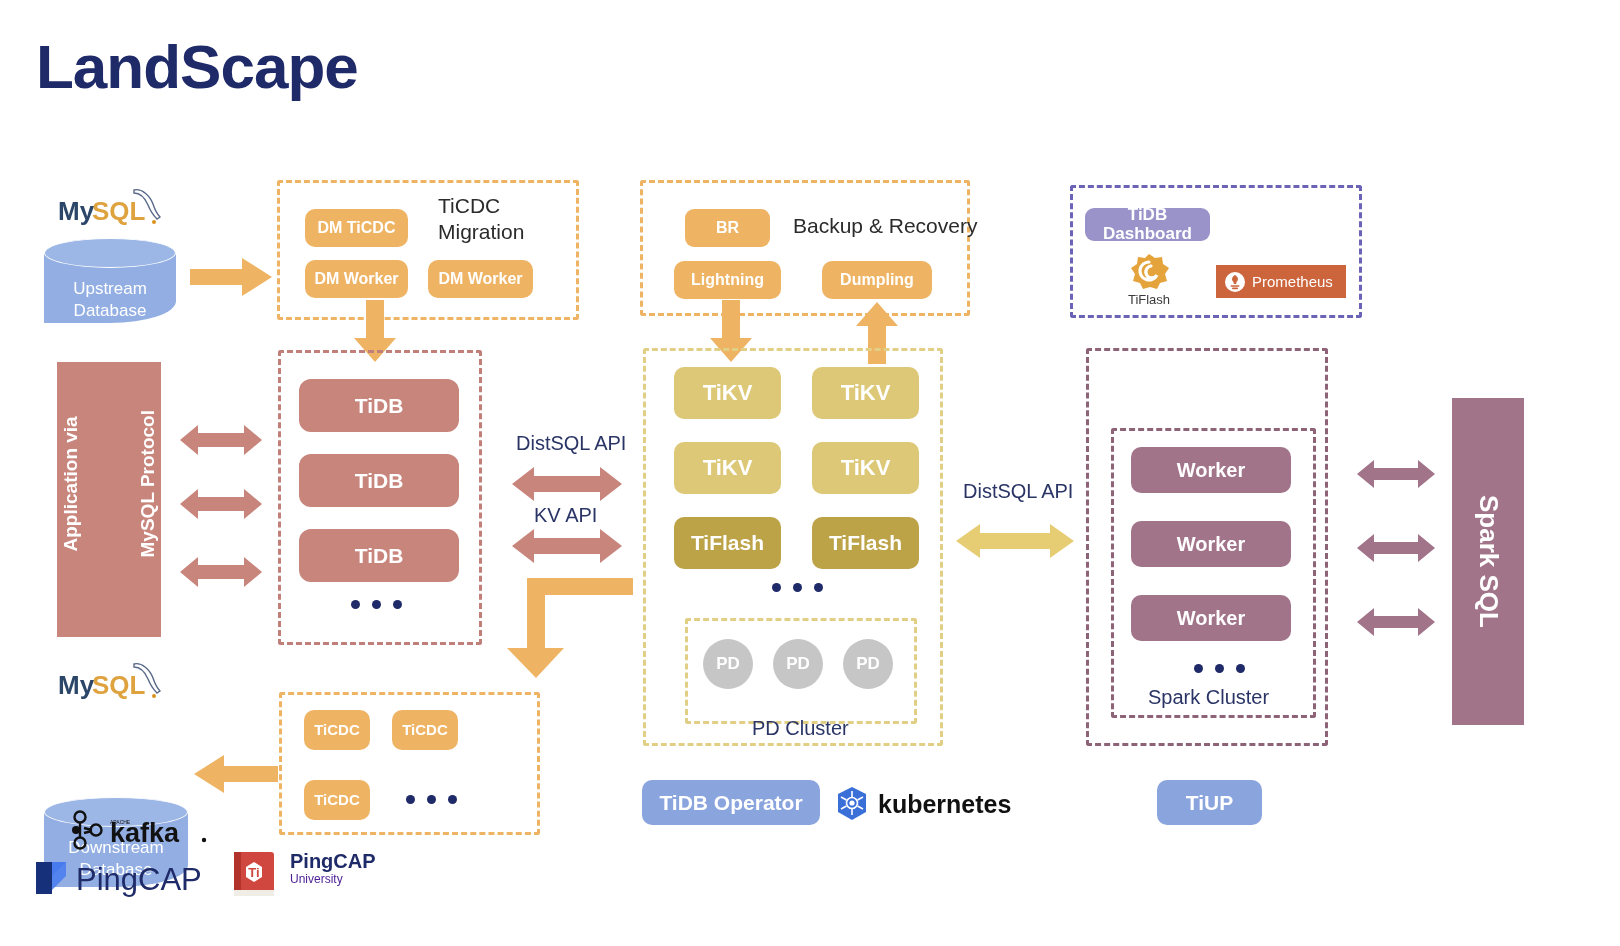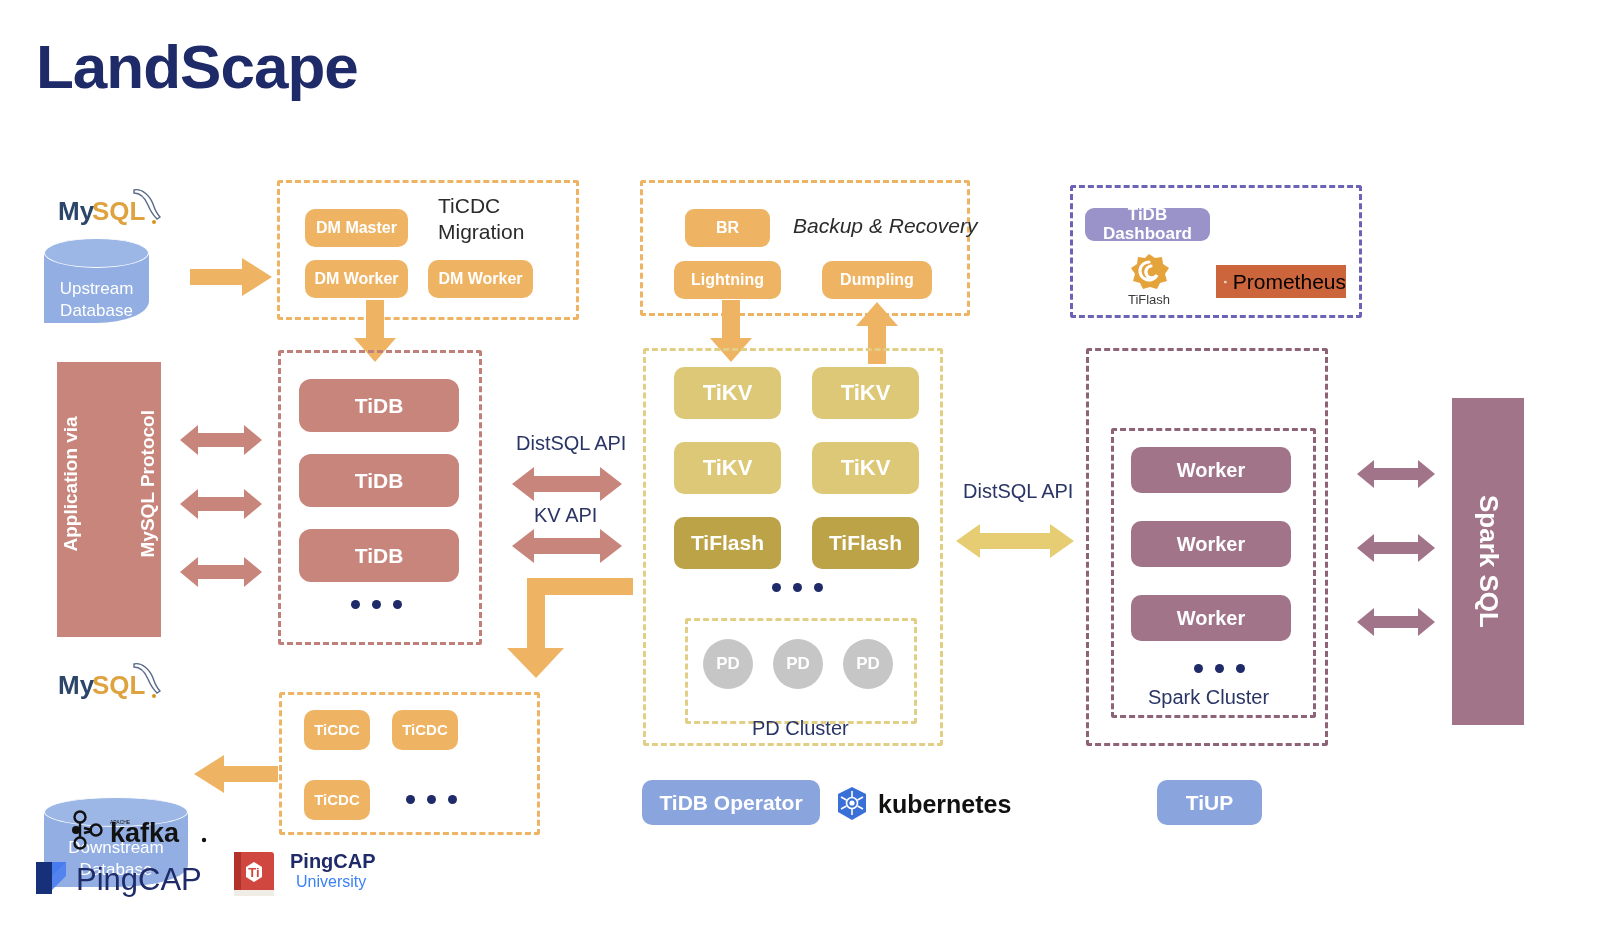--- a/index.html
+++ b/index.html
@@ -89,52 +89,52 @@
   <div class="abs" id="title">LandScape</div>
 
   <div class="abs" style="left:56px; top:186px; width:130px; height:46px;">
     <svg width="130" height="46" viewBox="0 0 130 46">
       <path d="M78 4 C86 2 94 10 97 18 C99 24 101 28 104 31 L101 33 C97 29 94 24 92 19 C89 12 84 7 78 7 Z" fill="#ffffff" stroke="#5a6a8a" stroke-width="1.4"></path>
       <text x="2" y="34" font-family="Liberation Sans, sans-serif" font-size="26" font-weight="bold" fill="#2b4668">My</text>
       <text x="36" y="34" font-family="Liberation Sans, sans-serif" font-size="26" font-weight="bold" fill="#d9921e" opacity="0.85">SQL</text>
       <circle cx="98" cy="36" r="2" fill="#d9921e"></circle>
     </svg>
   </div>
-  <div class="abs cyl" style="left:44px; top:238px; width:105px; height:85px;">
+  <div class="abs cyl" style="left:44px; top:238px; width:132px; height:85px;">
     <div class="body"></div>
     <div class="top"></div>
     <div class="txt">
       <div>Upstream</div>
       <div>Database</div>
     </div>
   </div>
 
   <div class="abs" style="left:190px; top:255px;">
     <svg width="84" height="44" viewBox="0 0 84 44">
       <path d="M0 14 H52 V3 L82 22 L52 41 V30 H0 Z" fill="#eeb464"></path>
     </svg>
   </div>
 
   <div class="abs frame orange" style="left:277px; top:180px; width:302px; height:140px;"></div>
   <div class="abs label" style="left:438px; top:193px; width:140px;">
     <div>TiCDC</div>
     <div>Migration</div>
   </div>
-  <div class="abs node orange" style="left:305px; top:209px; width:103px; height:38px; font-size:16px;">DM Master</div>
+  <div class="abs node orange" style="left:305px; top:209px; width:103px; height:38px; font-size:16px;">DM TiCDC</div>
   <div class="abs node orange" style="left:305px; top:260px; width:103px; height:38px; font-size:16px;">DM Worker</div>
   <div class="abs node orange" style="left:428px; top:260px; width:105px; height:38px; font-size:16px;">DM Worker</div>
 
   <div class="abs" style="left:352px; top:300px;">
     <svg width="46" height="64" viewBox="0 0 46 64">
       <path d="M14 0 H32 V38 H44 L23 62 L2 38 H14 Z" fill="#eeb464"></path>
     </svg>
   </div>
 
   <div class="abs frame orange" style="left:640px; top:180px; width:330px; height:136px;"></div>
-  <div class="abs label" style="left:793px; top:213px;font-style:italic;">Backup &amp; Recovery</div>
+  <div class="abs label" style="left:793px; top:213px;">Backup &amp; Recovery</div>
   <div class="abs node orange" style="left:685px; top:209px; width:85px; height:38px; font-size:16px;border-radius:9px;">BR</div>
   <div class="abs node orange" style="left:674px; top:261px; width:107px; height:38px; font-size:16px;">Lightning</div>
   <div class="abs node orange" style="left:822px; top:261px; width:110px; height:38px; font-size:16px;">Dumpling</div>
 
   <div class="abs" style="left:708px; top:300px;">
     <svg width="46" height="64" viewBox="0 0 46 64">
       <path d="M14 0 H32 V38 H44 L23 62 L2 38 H14 Z" fill="#eeb464"></path>
     </svg>
   </div>
 
@@ -155,21 +155,21 @@
     <div style="font-size:13px; color:#3a3a3a; margin-top:-2px;">TiFlash</div>
   </div>
 
   <div class="abs" style="left:1216px; top:265px; width:130px; height:33px; background:#cc643c; display:flex; align-items:center; gap:6px; padding-left:8px;">
     <svg width="22" height="22" viewBox="0 0 22 22">
       <circle cx="11" cy="11" r="10" fill="#ffffff"></circle>
       <path d="M11 4 C7.5 6 7.5 9 9 10.5 C10 11.5 10 12.5 9.5 13 H12.5 C12 12.5 12 11.5 13 10.5 C14.5 9 14.5 6 11 4 Z" fill="#cc643c"></path>
       <rect x="6.5" y="14.2" width="9" height="1.6" rx="0.8" fill="#cc643c"></rect>
       <rect x="8" y="16.6" width="6" height="1.6" rx="0.8" fill="#cc643c"></rect>
     </svg>
-    <span style="color:#000000; font-size:21px;">Prometheus</span>
+    <span style="color:#ffffff; font-size:15px;">Prometheus</span>
   </div>
 
   <div class="abs" style="left:57px; top:362px; width:104px; height:275px; background:#c8857c; display:flex; align-items:center; justify-content:center;">
     <div class="vert-up" style="color:#ffffff; font-weight:bold; font-size:19px; text-align:center; line-height:1.35;">
       <span>Application via</span>
       <br>
       <span>MySQL Protocol</span>
     </div>
   </div>
 
@@ -325,21 +325,21 @@
   <div class="abs" style="left:228px; top:850px; width:200px; height:48px;">
     <svg width="56" height="48" viewBox="0 0 56 48" style="float:left;">
       <rect x="6" y="2" width="40" height="44" rx="3" fill="#d0473f"></rect>
       <rect x="6" y="2" width="7" height="44" fill="#b2332c"></rect>
       <path d="M26 12 L34 17 V27 L26 32 L18 27 V17 Z" fill="#ffffff"></path>
       <text x="26" y="27" font-family="Liberation Sans, sans-serif" font-size="13" font-weight="bold" fill="#d0473f" text-anchor="middle">Ti</text>
       <rect x="6" y="40" width="40" height="6" fill="#f0ece6"></rect>
     </svg>
     <div style="margin-left:62px; line-height:1.15;">
       <div style="font-size:20px; font-weight:bold; color:#1f2a68;">PingCAP</div>
-      <div style="font-size:16px; color:#3b82f6;margin-left:6px;">University</div>
+      <div style="font-size:12px; color:#4c1d95;">University</div>
     </div>
   </div>
 
   <div class="abs frame orange" style="left:279px; top:692px; width:261px; height:143px;"></div>
   <div class="abs node orange" style="left:304px; top:710px; width:66px; height:40px; font-size:15px;">TiCDC</div>
   <div class="abs node orange" style="left:392px; top:710px; width:66px; height:40px; font-size:15px;">TiCDC</div>
   <div class="abs node orange" style="left:304px; top:780px; width:66px; height:40px; font-size:15px;">TiCDC</div>
   <div class="abs dots" style="left:406px; top:795px;">
       <i></i>
       <i></i>

